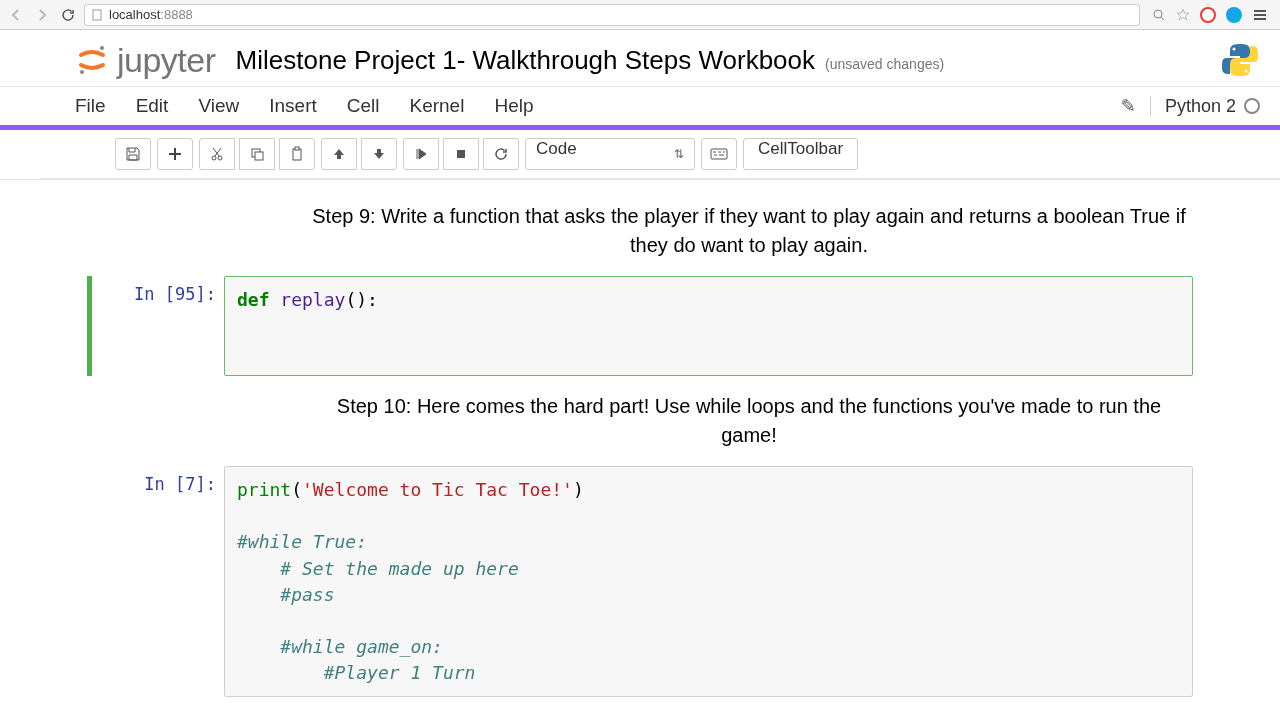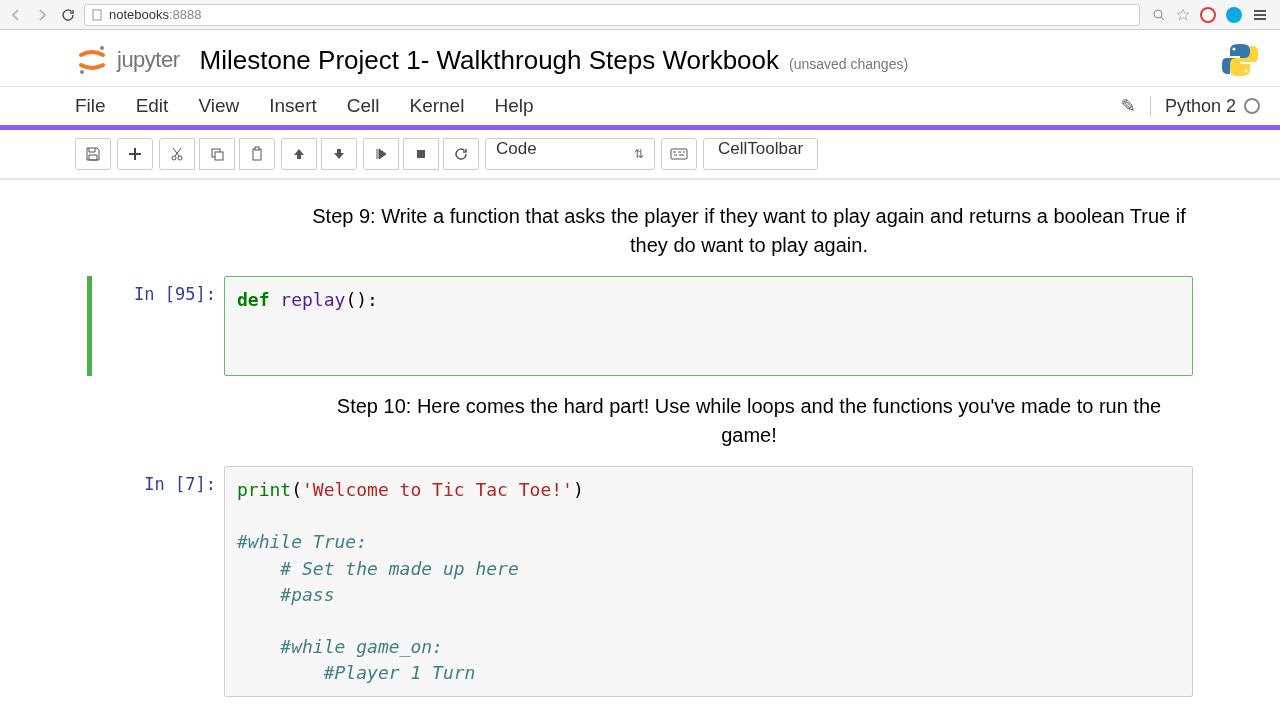--- a/index.html
+++ b/index.html
@@ -12,35 +12,35 @@
 .url-host { color: #333; }
 .url-path { color: #888; }
 .right-icons { display: flex; align-items: center; gap: 10px; padding: 0 6px; }
 .icon-circle { width: 16px; height: 16px; border-radius: 50%; }
 
 .notebook-app { background: #fff; }
 .header { border-bottom: 1px solid #e5e5e5; }
 .header-row1 { display: flex; align-items: center; padding: 10px 20px 6px 75px; gap: 20px; }
 .logo { display: flex; align-items: center; gap: 8px; }
 .logo-mark { width: 34px; height: 34px; display: flex; align-items: center; justify-content: center; }
-.logo-text { font-size: 22px; font-weight: 400; color: #757575; letter-spacing: -0.5px; }
+.logo-text { font-size: 34px; font-weight: 400; color: #757575; letter-spacing: -0.5px; }
 .title-area { display: flex; align-items: baseline; gap: 10px; justify-content: center; }
 .nb-title { font-size: 26px; font-weight: 400; color: #000; }
 .save-status { font-size: 14px; color: #777; }
 .py-logo { margin-left: auto; width: 40px; height: 40px; }
 
 .menubar { display: flex; align-items: center; padding: 8px 20px 8px 75px; gap: 30px; border-top: 1px solid #e5e5e5; border-bottom: 5px solid #8b5cf6; }
 .menu-item { font-size: 19px; color: #333; cursor: pointer; }
 .menubar-right { margin-left: auto; display: flex; align-items: center; gap: 14px; }
 .kernel-indicator { font-size: 18px; color: #333; display: flex; align-items: center; gap: 8px; }
 .kernel-circle { width: 16px; height: 16px; border: 2px solid #888; border-radius: 50%; }
 .edit-icon { font-size: 18px; color: #555; }
 .divider-v { width: 1px; height: 20px; background: #ccc; }
 
-.toolbar { display: flex; align-items: center; padding: 8px 20px 8px 75px; gap: 6px; border-bottom: 1px solid #e5e5e5; }
+.toolbar { display: flex; align-items: center; padding: 8px 20px 8px 75px; gap: 6px; border-bottom: 1px solid #e5e5e5; margin-left: 40px; }
 .tb-btn { width: 36px; height: 32px; border: 1px solid #ccc; border-radius: 3px; background: #fff; display: flex; align-items: center; justify-content: center; font-size: 15px; color: #444; cursor: pointer; }
 .tb-group { display: flex; gap: 4px; }
 .tb-group .tb-btn:first-child { border-top-right-radius: 0; border-bottom-right-radius: 0; }
 .tb-group .tb-btn:last-child { border-top-left-radius: 0; border-bottom-left-radius: 0; }
 .tb-group .tb-btn:not(:first-child):not(:last-child) { border-radius: 0; }
 .cell-type { height: 32px; border: 1px solid #ccc; border-radius: 3px; background: #fff; padding: 0 30px 0 10px; font-size: 17px; color: #333; min-width: 170px; position: relative; }
 .cell-type::after { content: "⇅"; position: absolute; right: 10px; top: 50%; transform: translateY(-50%); font-size: 12px; color: #666; }
 .celltoolbar-btn { height: 32px; border: 1px solid #ccc; border-radius: 3px; background: #fff; padding: 0 14px; font-size: 17px; color: #333; cursor: pointer; }
 
 .container { max-width: 1120px; margin: 0 auto; padding: 12px 0; }
@@ -78,21 +78,21 @@
     </div>
   <div class="nav-btn">
       <svg width="14" height="14" viewBox="0 0 14 14">
         <path d="M12 7 A5 5 0 1 1 10.5 3.5 M12 2 L12 5 L9 5" stroke="#555" stroke-width="1.5" fill="none"></path>
       </svg>
     </div>
   <div class="url-bar">
     <svg width="12" height="12" viewBox="0 0 12 12" style="margin-right:6px">
         <rect x="2" y="1" width="8" height="10" stroke="#999" fill="none"></rect>
       </svg>
-    <span class="url-host">notebooks</span>
+    <span class="url-host">localhost</span>
       <span class="url-path">:8888</span>
   </div>
   <div class="right-icons">
     <svg width="14" height="14" viewBox="0 0 14 14">
         <circle cx="6" cy="6" r="4" stroke="#888" fill="none"></circle>
         <line x1="9" y1="9" x2="12" y2="12" stroke="#888"></line>
       </svg>
     <svg width="14" height="14" viewBox="0 0 14 14">
         <path d="M7 1 L8.5 5 L13 5 L9.5 8 L11 12 L7 9.5 L3 12 L4.5 8 L1 5 L5.5 5 Z" stroke="#bbb" fill="none"></path>
       </svg>

